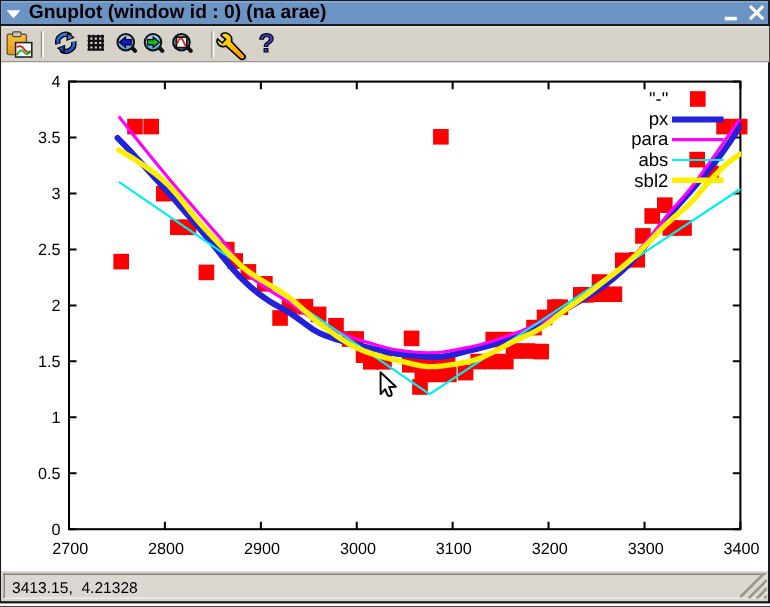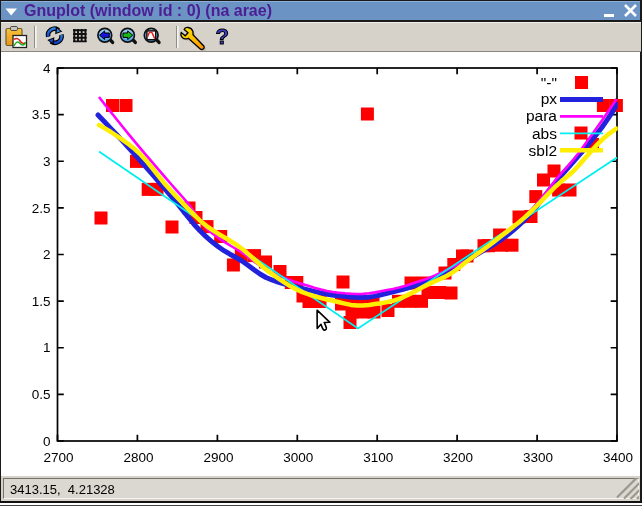--- a/index.html
+++ b/index.html
@@ -12,21 +12,21 @@
 <div class="abs" style="left:0;top:0;width:642px;height:506px;background:#ffffff;"></div>
 <div class="abs" style="left:0;top:0;width:642px;height:1px;background:#1a1a1a;"></div>
 <div class="abs" style="left:0;top:0;width:1px;height:502px;background:#1a1a1a;"></div>
 <div class="abs" style="left:640px;top:0;width:2px;height:502px;background:#1a1a1a;"></div>
 
 <div class="abs" style="left:1px;top:1px;width:639px;height:19px;background:#6b93c4;"></div>
 <div class="abs" style="left:1px;top:1px;width:639px;height:1px;background:#8db1d8;"></div>
 <svg class="abs" style="left:0;top:0;" width="30" height="22" viewBox="0 0 30 22">
   <path d="M5.5,8.5 L17,8.5 L11.2,15.5 Z" fill="#ffffff"></path>
 </svg>
-<div class="abs" style="left:24px;top:2px;color:#4c1d95;font-size:16px;font-weight:bold;white-space:nowrap;">Gnuplot (window id : 0) (na arae)</div>
+<div class="abs" style="left:24px;top:2px;color:#000000;font-size:16px;font-weight:bold;white-space:nowrap;">Gnuplot (window id : 0) (na arae)</div>
 <div class="abs" style="left:604px;top:14px;width:10px;height:2.5px;background:#ffffff;"></div>
 <svg class="abs" style="left:623px;top:3px;" width="15" height="15" viewBox="0 0 15 15">
   <path d="M2,2 L13,13 M13,2 L2,13" stroke="#ffffff" stroke-width="2.6" stroke-linecap="butt"></path>
 </svg>
 <div class="abs" style="left:0;top:20px;width:642px;height:2px;background:#1a1a1a;"></div>
 
 <div class="abs" style="left:1px;top:22px;width:640px;height:30px;background:#d6d2ca;"></div>
 <div class="abs" style="left:1px;top:22px;width:640px;height:1px;background:#f0eee9;"></div>
 <div class="abs" style="left:1px;top:51px;width:640px;height:1px;background:#8a877f;"></div>
 <svg class="abs" style="left:0;top:22px;" width="240" height="30" viewBox="0 0 240 30">

